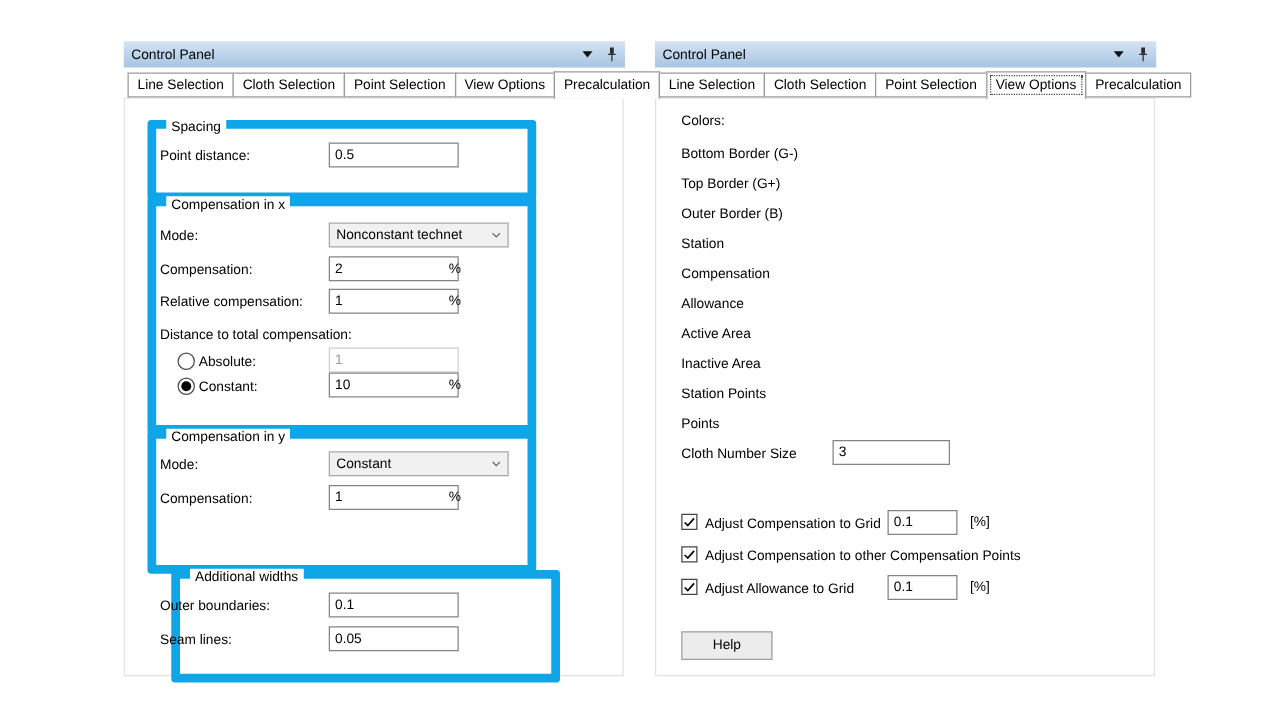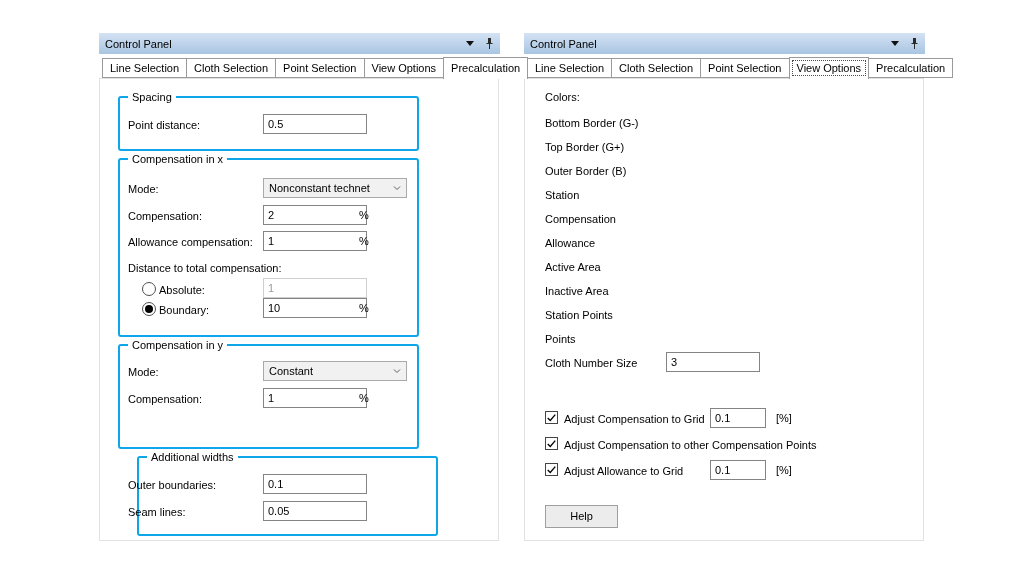--- a/index.html
+++ b/index.html
@@ -20,21 +20,21 @@
 
   .tabstrip{position:absolute;top:23px;left:3px;height:22px;display:flex;align-items:flex-end;z-index:2;}
   .tab{height:20px;line-height:19px;padding:0 7px;background:#fff;border:1px solid #9a9a9a;
        margin-right:-1px;box-sizing:border-box;white-space:nowrap;cursor:pointer;position:relative;}
   .tab.active{height:22px;line-height:21px;border-bottom:none;margin-bottom:-1px;z-index:3;background:#fff;}
   .tab.focus::after{content:"";position:absolute;left:2px;right:2px;top:2px;bottom:3px;border:1px dotted #4a4a4a;}
 
   .pane{position:absolute;top:45px;left:0;width:400px;height:463px;background:#fff;
         border:1px solid #e2e2e2;box-sizing:border-box;z-index:1;}
 
-  .group{position:absolute;border:2px solid #0ea5e9;border-radius:3px;z-index:2;}
+  .group{position:absolute;border:7px solid #0ea5e9;border-radius:3px;z-index:2;}
   .gtitle{position:absolute;top:-8px;left:8px;background:#fff;padding:0 4px;white-space:nowrap;line-height:14px;}
 
   .lbl{position:absolute;white-space:nowrap;line-height:14px;z-index:3;}
   .tinput{position:absolute;height:20px;width:104px;border:1px solid #848484;background:#fff;
           font-family:"Liberation Sans",sans-serif;font-size:11px;padding:2px 4px;box-sizing:border-box;
           color:#000;outline:none;z-index:3;}
   .tinput.dis{border-color:#cfcfcf;color:#9b9b9b;}
 
   .dropdown{position:absolute;height:20px;width:144px;background:#f1f1f1;border:1px solid #a9a9a9;
             display:flex;align-items:center;gap:4px;padding:0 5px;box-sizing:border-box;cursor:pointer;z-index:3;}
@@ -93,33 +93,33 @@
   <span class="lbl" style="left:29px;top:149px;">Mode:</span>
   <div class="dropdown" style="left:164px;top:145px;">
     <span class="dtext">Nonconstant technet</span>
     <svg class="chev" width="8" height="5" viewBox="0 0 8 5">
         <path d="M1 0.5 L4 3.5 L7 0.5" stroke="#5f5f5f" fill="none"></path>
       </svg>
   </div>
   <span class="lbl" style="left:29px;top:176px;">Compensation:</span>
   <input class="tinput" style="left: 164px; top: 172px;" value="2">
   <span class="unit" style="left:260px;top:176px;">%</span>
-  <span class="lbl" style="left:29px;top:202px;">Allowance compensation:</span>
+  <span class="lbl" style="left:29px;top:202px;">Relative compensation:</span>
   <input class="tinput" style="left: 164px; top: 198px;" value="1">
   <span class="unit" style="left:260px;top:202px;">%</span>
   <span class="lbl" style="left:29px;top:228px;">Distance to total compensation:</span>
   <span class="radio" style="left:43px;top:249px;">
     
   </span>
   <span class="lbl" style="left:60px;top:250px;">Absolute:</span>
   <input class="tinput dis" style="left: 164px; top: 245px;" readonly="" value="1">
   <span class="radio" style="left:43px;top:269px;">
     <span class="dot"></span>
   </span>
-  <span class="lbl" style="left:60px;top:270px;">Boundary:</span>
+  <span class="lbl" style="left:60px;top:270px;">Constant:</span>
   <input class="tinput" style="left: 164px; top: 265px;" value="10">
   <span class="unit" style="left:260px;top:269px;">%</span>
 
   <div class="group" style="left:19px;top:311px;width:297px;height:101px;">
     <span class="gtitle">Compensation in y</span>
   </div>
   <span class="lbl" style="left:29px;top:332px;">Mode:</span>
   <div class="dropdown" style="left:164px;top:328px;align-items:center;">
     <span class="dtext">Constant</span>
     <svg class="chev" width="8" height="5" viewBox="0 0 8 5">

